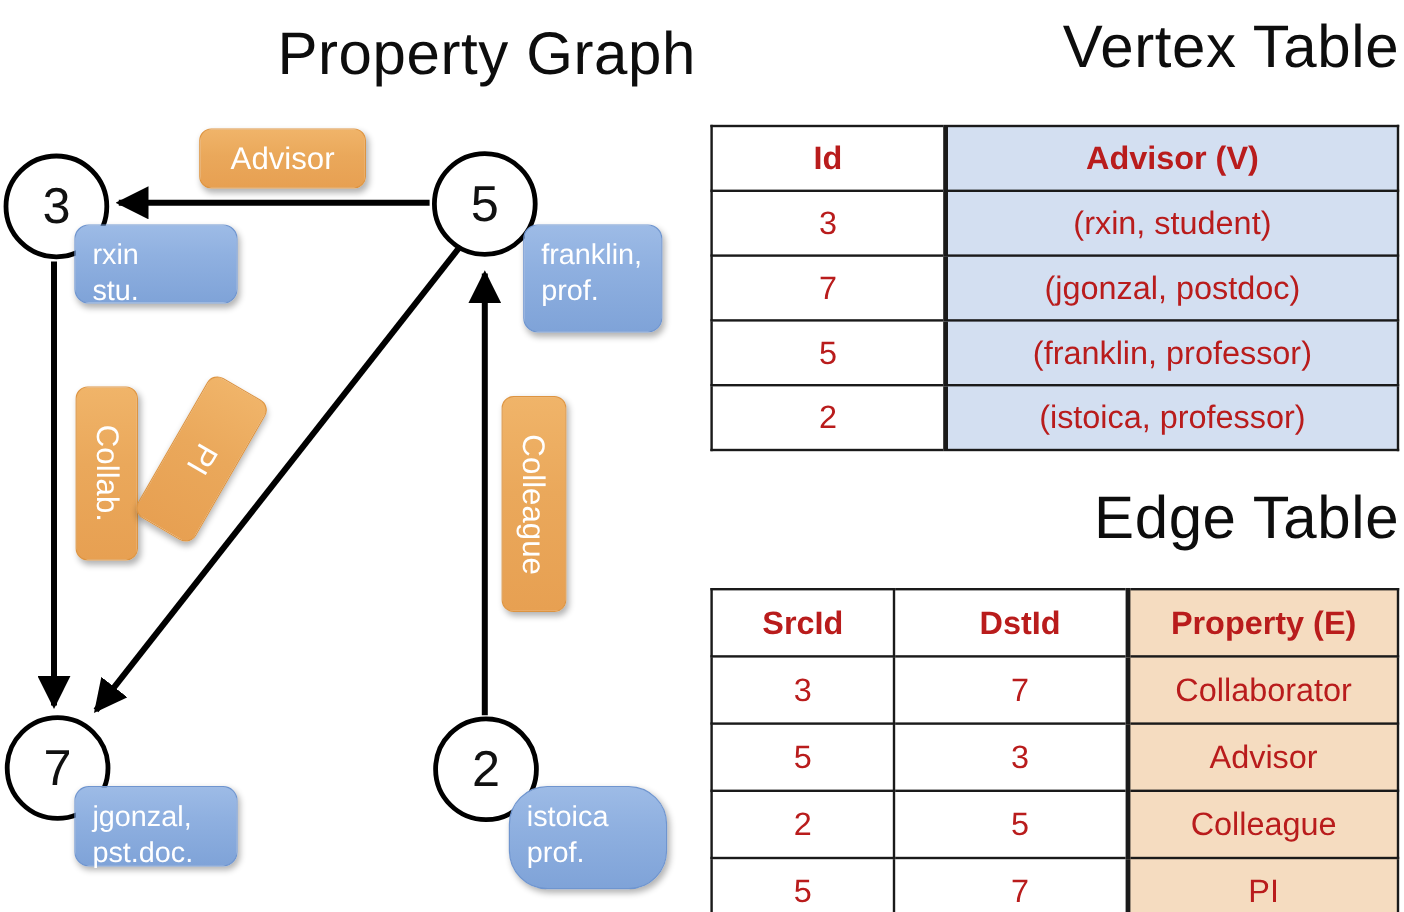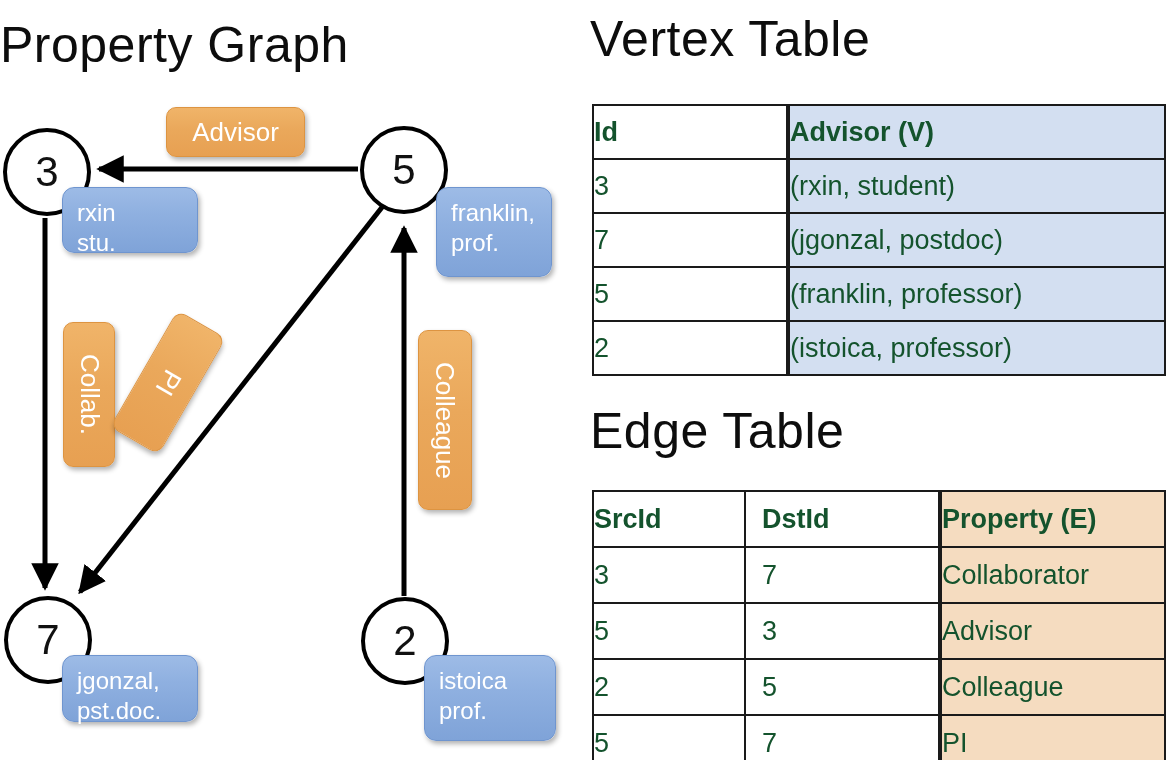--- a/index.html
+++ b/index.html
@@ -18,21 +18,21 @@
 
   
   .big-title {
     position: absolute;
     font-family: "Liberation Sans", sans-serif;
     font-weight: 300;
     font-size: 50px;
     letter-spacing: 0.5px;
     color: #0d0d0d;
     white-space: nowrap;
-    text-align: left;
+    text-align: right;
     line-height: 1;
   }
   #title-property-graph { left: 0;   top: 20px;  width: 580px; }
   #title-vertex-table   { left: 590px; top: 14px; width: 576px; }
   #title-edge-table     { left: 590px; top: 406px; width: 576px; }
 
   
   #graph-panel {
     position: absolute;
     left: 0; top: 0;
@@ -79,21 +79,21 @@
     font-weight: 300;
     font-size: 24px;
     line-height: 1.25;
     padding: 10px 0 0 14px;
     z-index: 6;
     white-space: pre-line;
   }
   #pbox-rxin     { left: 62px;  top: 187px; width: 136px; height: 66px; }
   #pbox-franklin { left: 436px; top: 187px; width: 116px; height: 90px; }
   #pbox-jgonzal  { left: 62px;  top: 655px; width: 136px; height: 67px; }
-  #pbox-istoica  { left: 424px; top: 655px; width: 132px; height: 86px; }
+  #pbox-istoica  { left: 424px; top: 655px; width: 132px; height: 86px; border-radius: 32px; }
 
   
   .ebox {
     position: absolute;
     border-radius: 10px;
     box-sizing: border-box;
     background: linear-gradient(to bottom, #f0b469 0%, #eaa85b 45%, #e7a052 100%);
     border: 1px solid #dd9441;
     box-shadow: 2px 3px 5px rgba(0,0,0,0.30);
     color: #ffffff;
@@ -121,22 +121,23 @@
   
   .tbl {
     position: absolute;
     border-collapse: collapse;
     font-family: "Liberation Sans", sans-serif;
     font-weight: 300;
     table-layout: fixed;
   }
   .tbl td, .tbl th {
     border: 2px solid #1a1a1a;
-    font-weight: 300;
-    color: #14532d;
+    text-align: center;
+    font-weight: 300;
+    color: #b91c1c;
     padding: 0;
     vertical-align: middle;
   }
   .tbl .hdr { font-weight: bold; }
 
   #vertex-table { left: 592px; top: 104px; width: 574px; }
   #vertex-table td { height: 52px; font-size: 27px; }
   #vertex-table .col-id   { width: 192px; background: #ffffff; }
   #vertex-table .col-prop { background: #d3dff1; border-left-width: 4px; }
 

